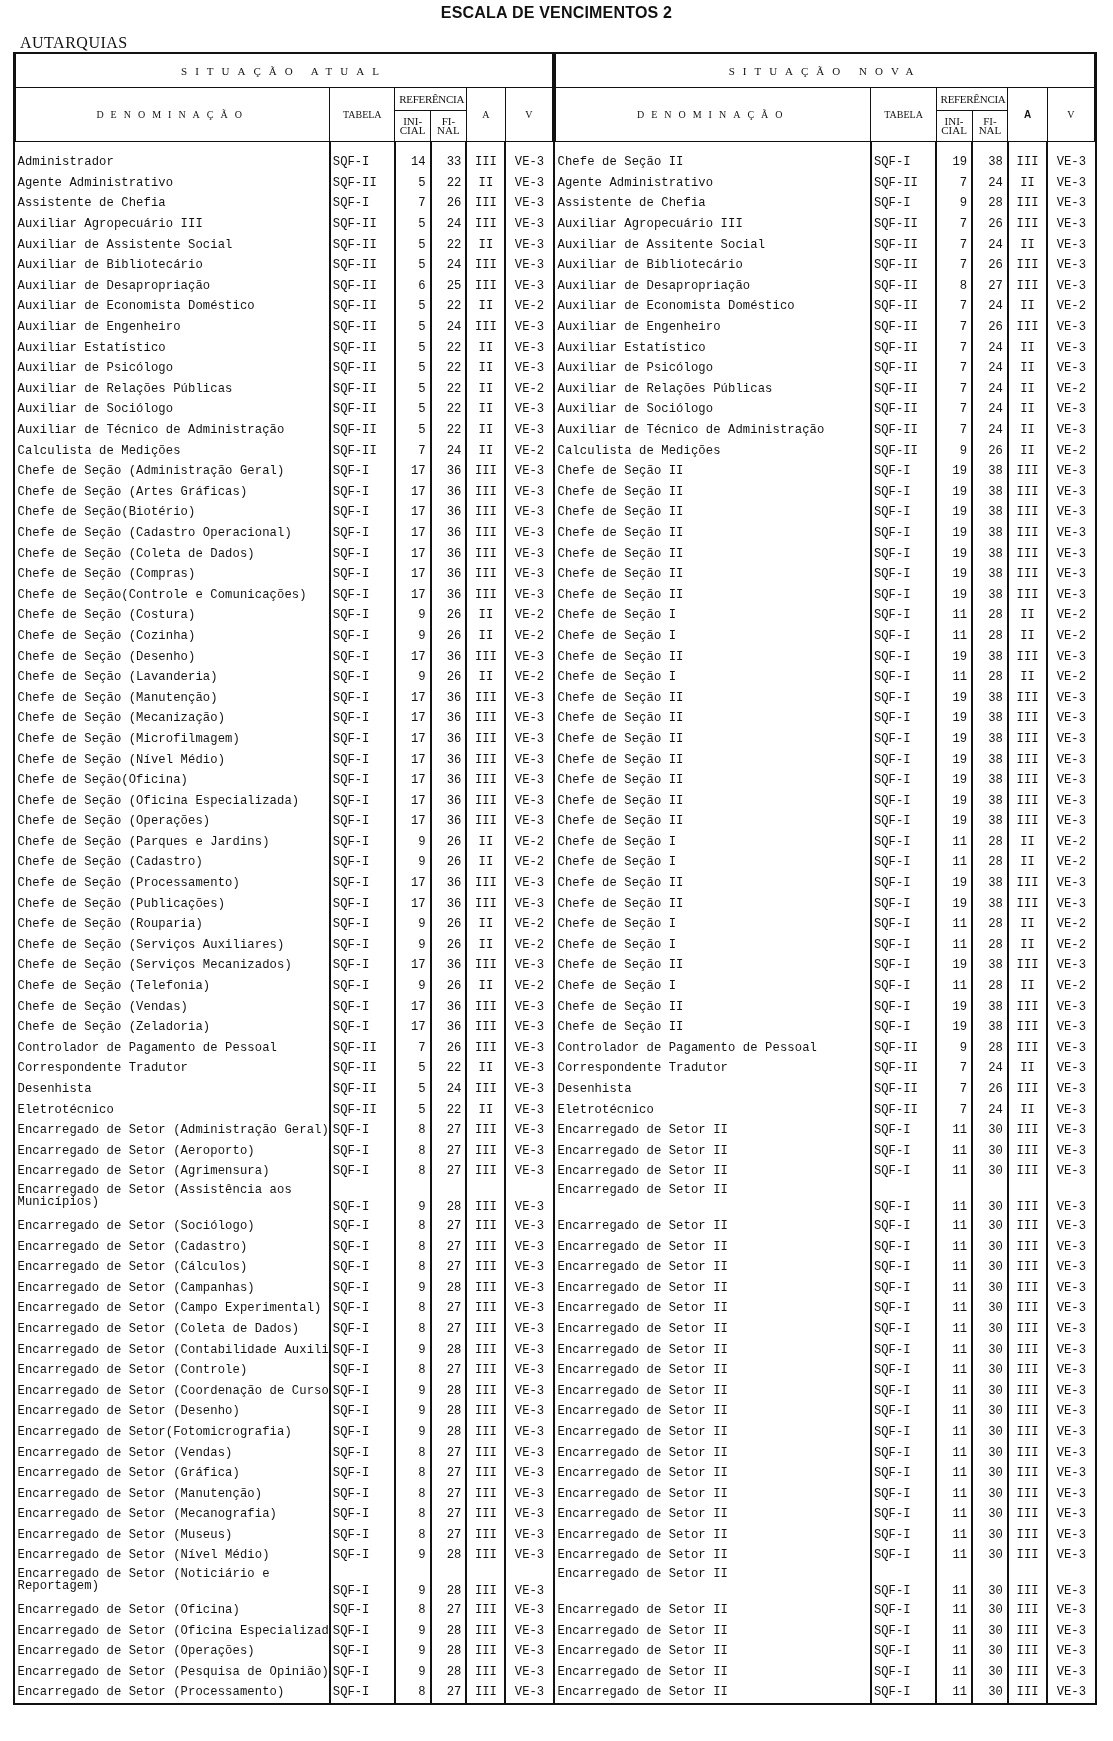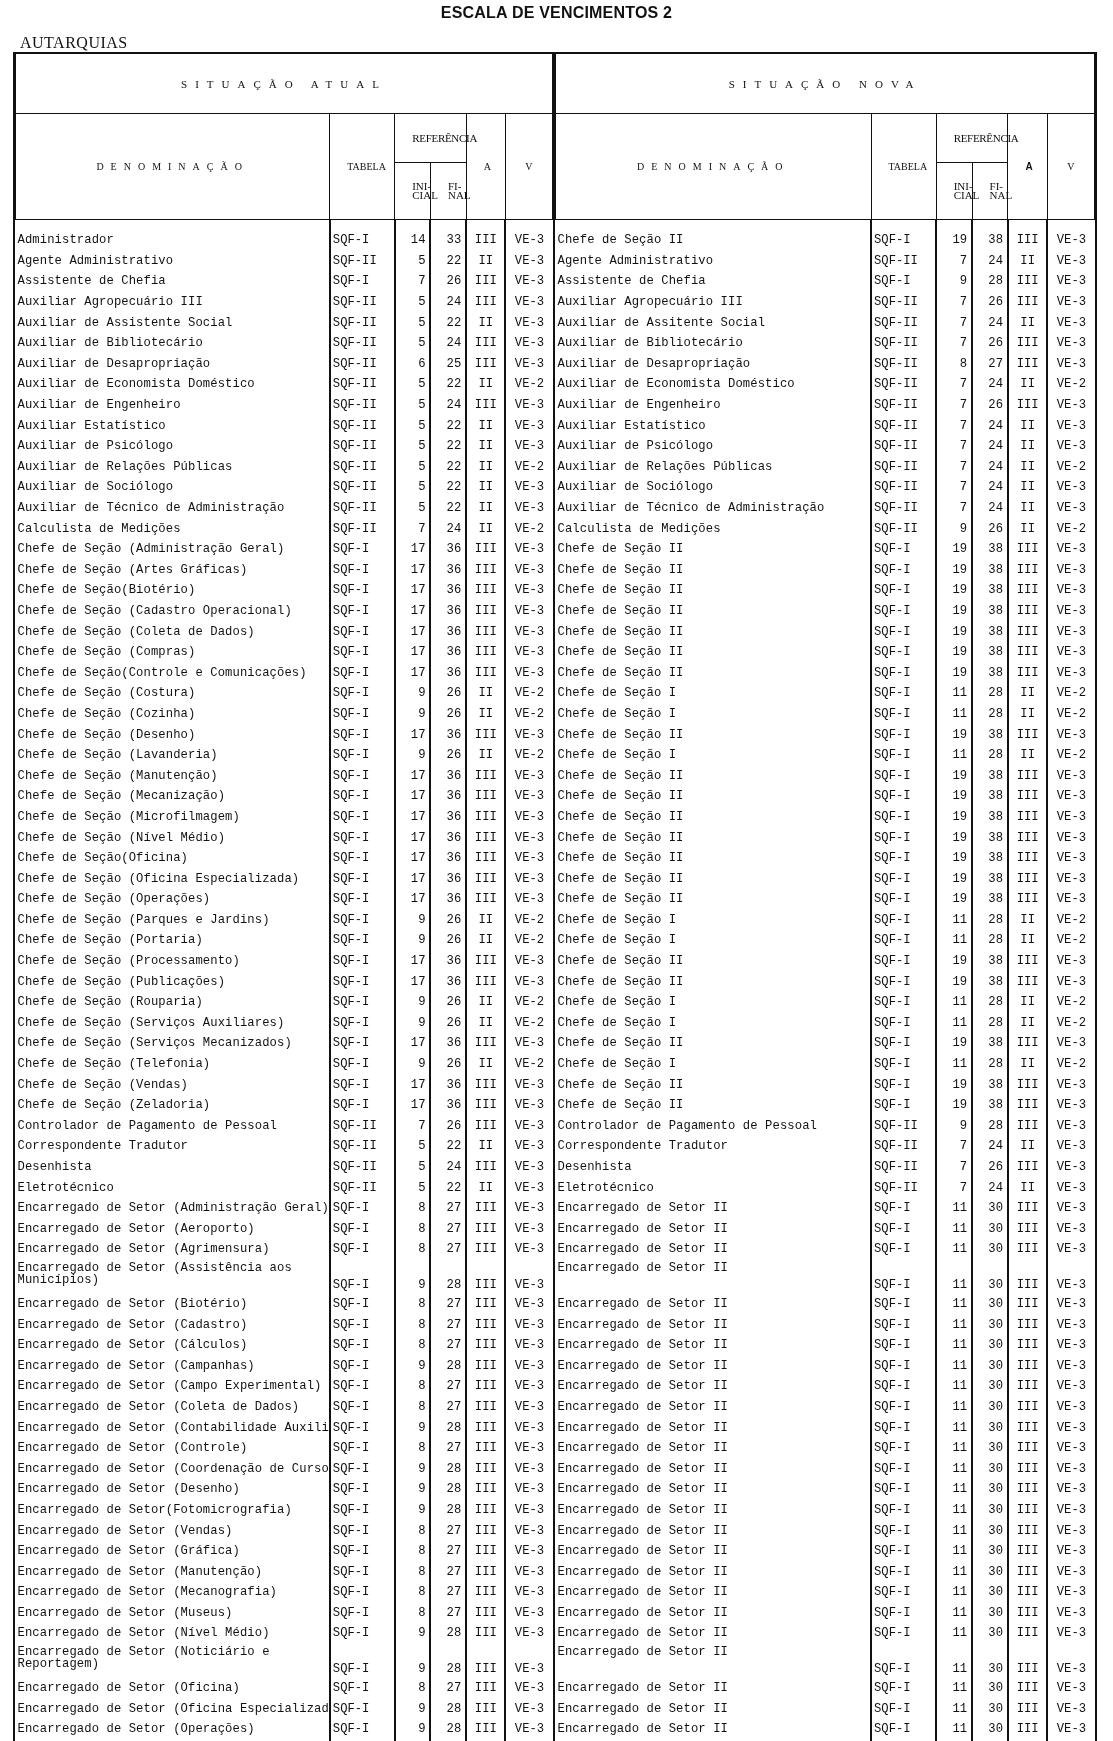--- a/index.html
+++ b/index.html
@@ -20,21 +20,21 @@
   }
   .tables {
     position: absolute; top: 52px; left: 13px; width: 1084px;
     display: flex; border: 2px solid #111; box-sizing: border-box;
   }
   .half { width: 50%; box-sizing: border-box; }
   .half.left { border-right: 2px solid #111; }
   table { border-collapse: collapse; width: 100%; table-layout: fixed; }
   th {
     font-family: "Liberation Serif", "DejaVu Serif", serif;
-    font-weight: normal; font-size: 10px; border: 1px solid #111; padding: 17px;
+    font-weight: normal; font-size: 10px; border: 1px solid #111; padding: 4px;
     text-align: center; vertical-align: middle;
   }
   th.situ { height: 25px; font-size: 11px; letter-spacing: 8px; border-top: none; }
   th.denom { letter-spacing: 7px; font-size: 10px; }
   th.ref { font-size: 11px; letter-spacing: -0.3px; height: 14px; }
   th.sub { font-size: 11px; line-height: 9px; height: 22px; text-align: center; }
   th.bold { font-weight: bold; font-family: "Liberation Sans", sans-serif; }
   td {
     font-size: 12.2px; height: 20.6px; padding: 0 2px; white-space: nowrap; overflow: hidden;
     border-left: 2px solid #111; border-right: 2px solid #111; vertical-align: middle;
@@ -354,21 +354,21 @@
           </tr>
           <tr class="">
             <td class="name">Chefe de Seção (Parques e Jardins)</td>
             <td class="">SQF-I</td>
             <td class="num">9</td>
             <td class="num">26</td>
             <td class="ctr">II</td>
             <td class="v">VE-2</td>
           </tr>
           <tr class="">
-            <td class="name">Chefe de Seção (Portaria)</td>
+            <td class="name">Chefe de Seção (Cadastro)</td>
             <td class="">SQF-I</td>
             <td class="num">9</td>
             <td class="num">26</td>
             <td class="ctr">II</td>
             <td class="v">VE-2</td>
           </tr>
           <tr class="">
             <td class="name">Chefe de Seção (Processamento)</td>
             <td class="">SQF-I</td>
             <td class="num">17</td>
@@ -490,21 +490,21 @@
           </tr>
           <tr class="tall">
             <td class="name">Encarregado de Setor (Assistência aos Municípios)</td>
             <td class=" cell-bottom">SQF-I</td>
             <td class="num cell-bottom">9</td>
             <td class="num cell-bottom">28</td>
             <td class="ctr cell-bottom">III</td>
             <td class="v cell-bottom">VE-3</td>
           </tr>
           <tr class="">
-            <td class="name">Encarregado de Setor (Biotério)</td>
+            <td class="name">Encarregado de Setor (Sociólogo)</td>
             <td class="">SQF-I</td>
             <td class="num">8</td>
             <td class="num">27</td>
             <td class="ctr">III</td>
             <td class="v">VE-3</td>
           </tr>
           <tr class="">
             <td class="name">Encarregado de Setor (Cadastro)</td>
             <td class="">SQF-I</td>
             <td class="num">8</td>

